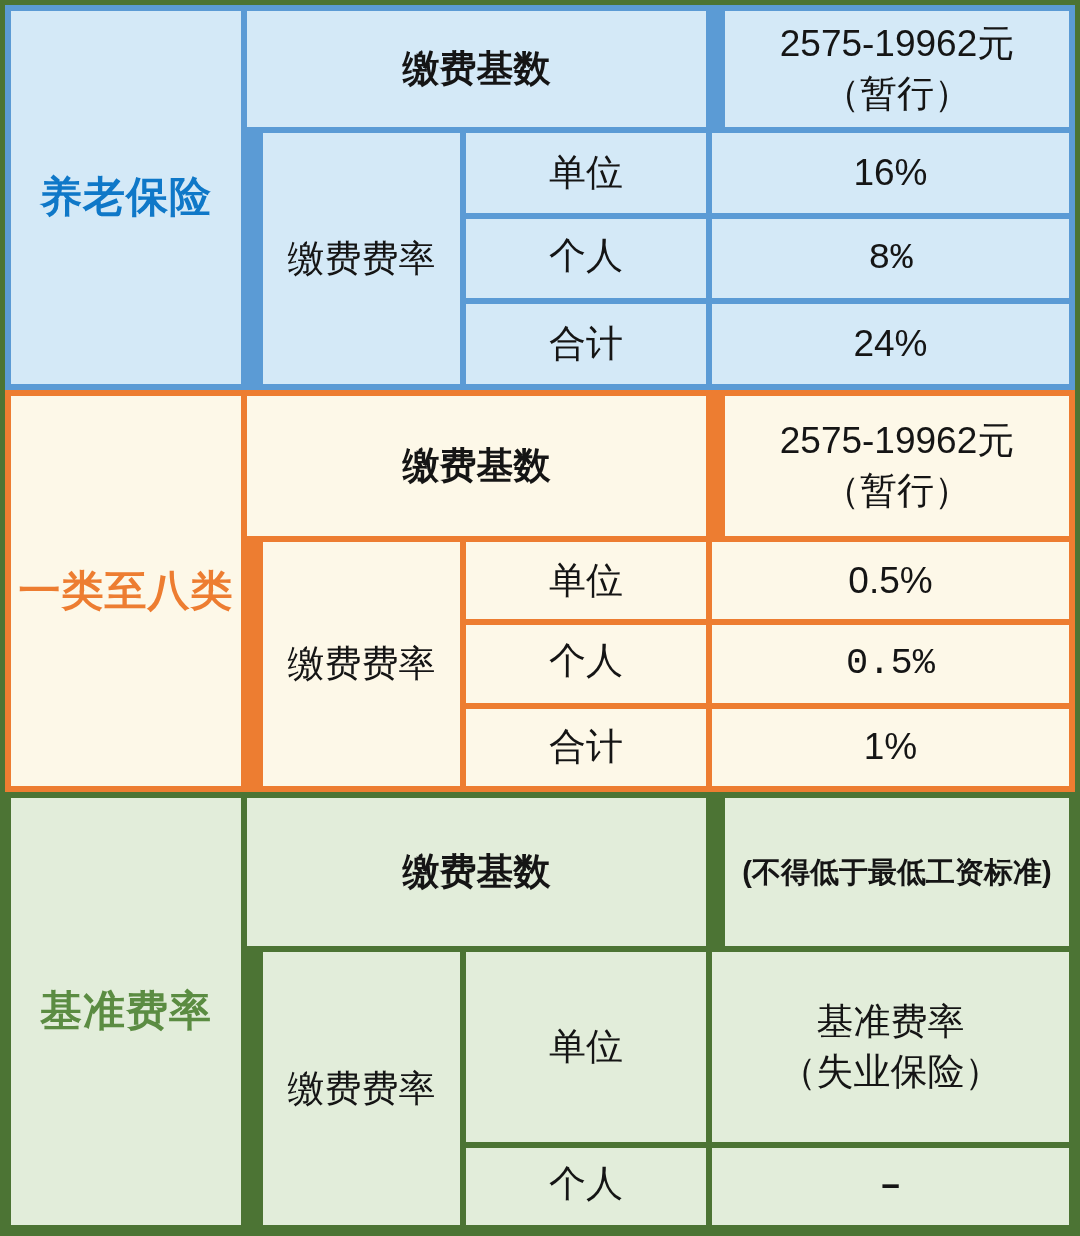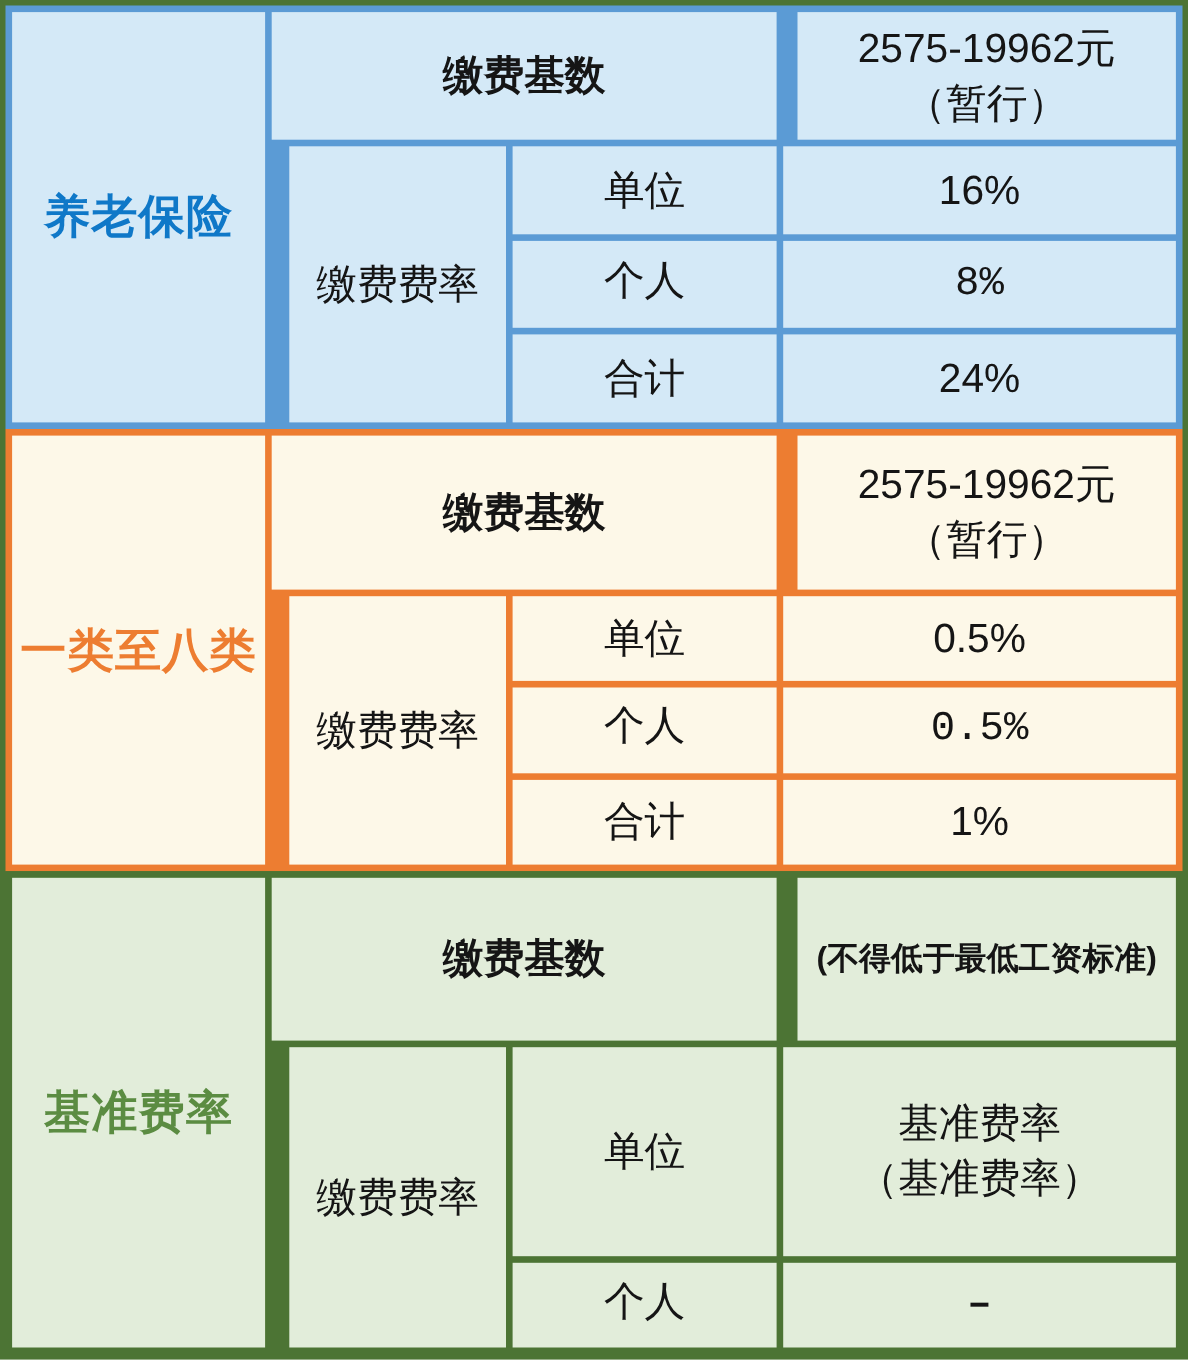--- a/index.html
+++ b/index.html
@@ -91,19 +91,19 @@
   <section class="sec sec-2" style="--border: #4C7434; --fill: #E2EDDA; --labelColor: #5B8C42;">
     <div class="cell sec-title">基准费率</div>
     <div class="cell base-label">缴费基数</div>
     <div class="cell base-value small-bold">
       <span>(不得低于最低工资标准)</span>
     </div>
     <div class="cell rate-label">缴费费率</div>
     <div class="cell c3 r2">单位</div>
     <div class="cell c4 r2">
       <span>基准费率</span>
-      <span>（基准费率）</span>
+      <span>（失业保险）</span>
     </div>
     <div class="cell c3 r3">个人</div>
     <div class="cell c4 r3 dash">–</div>
   </section>
 
 </div>
 
 </body></html>

